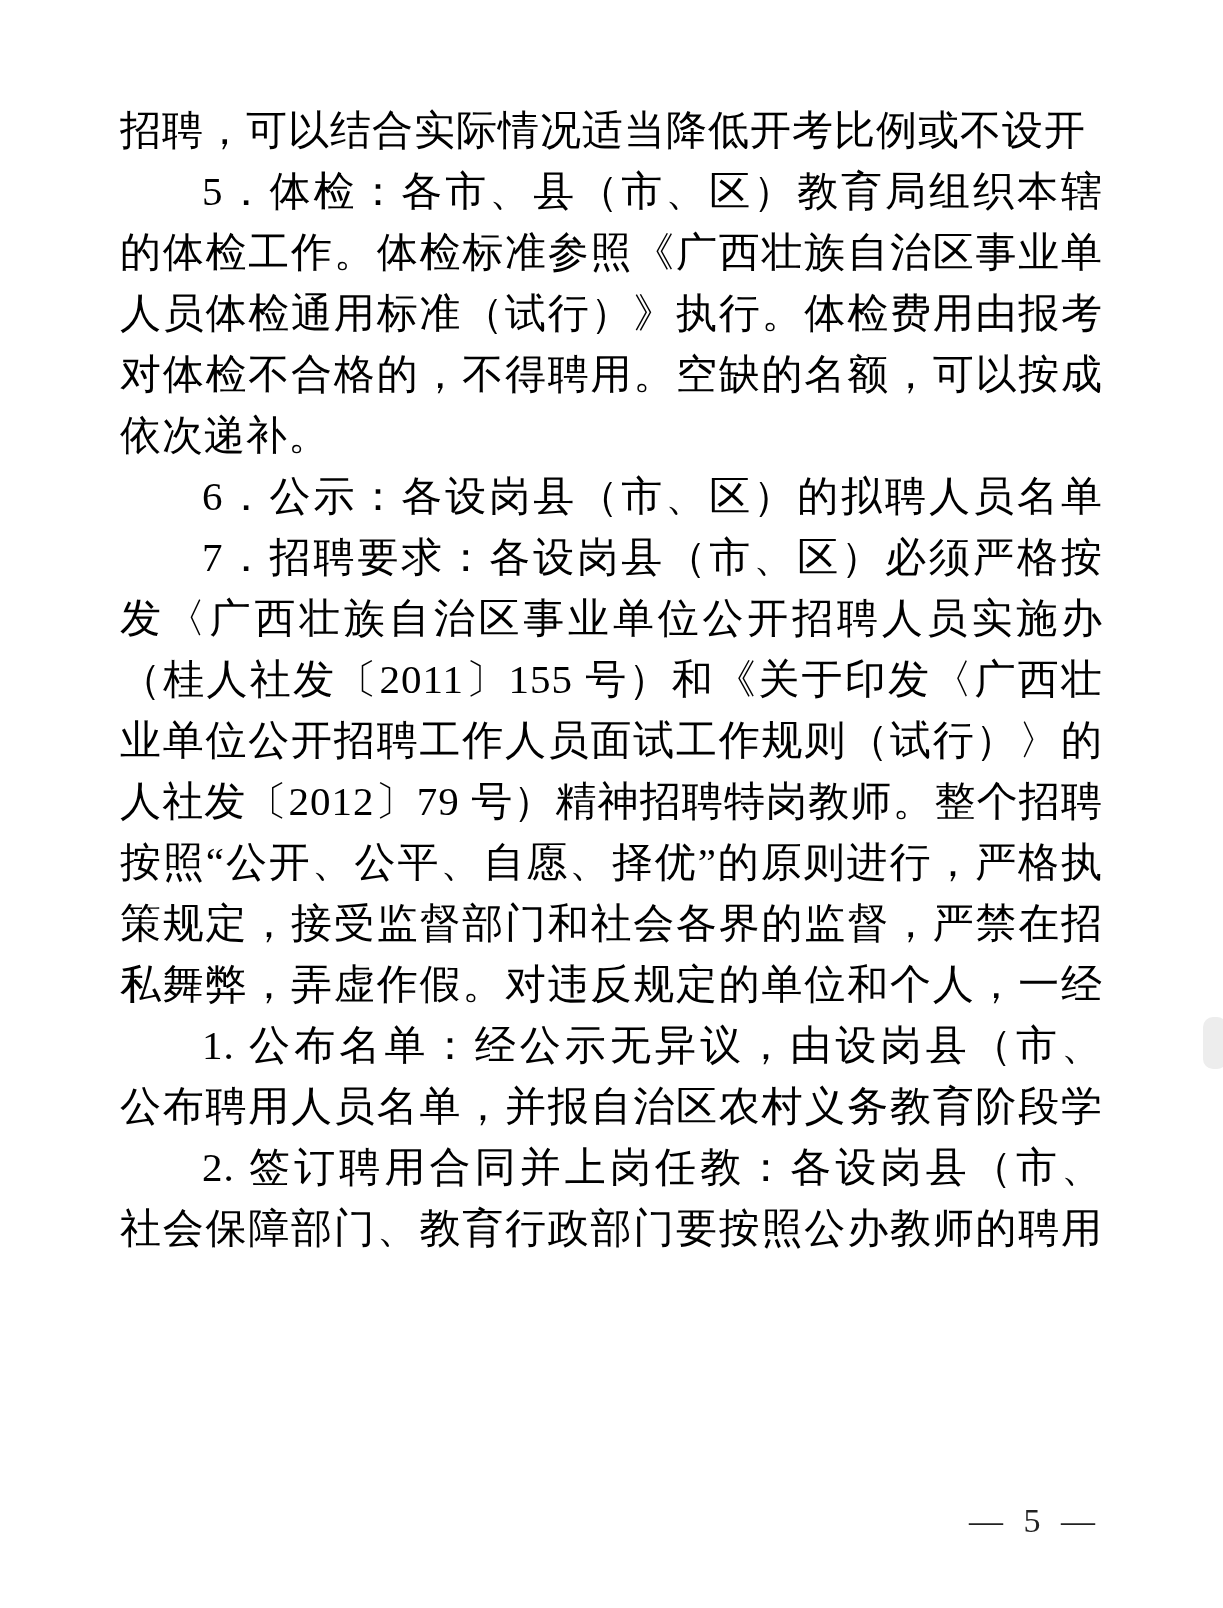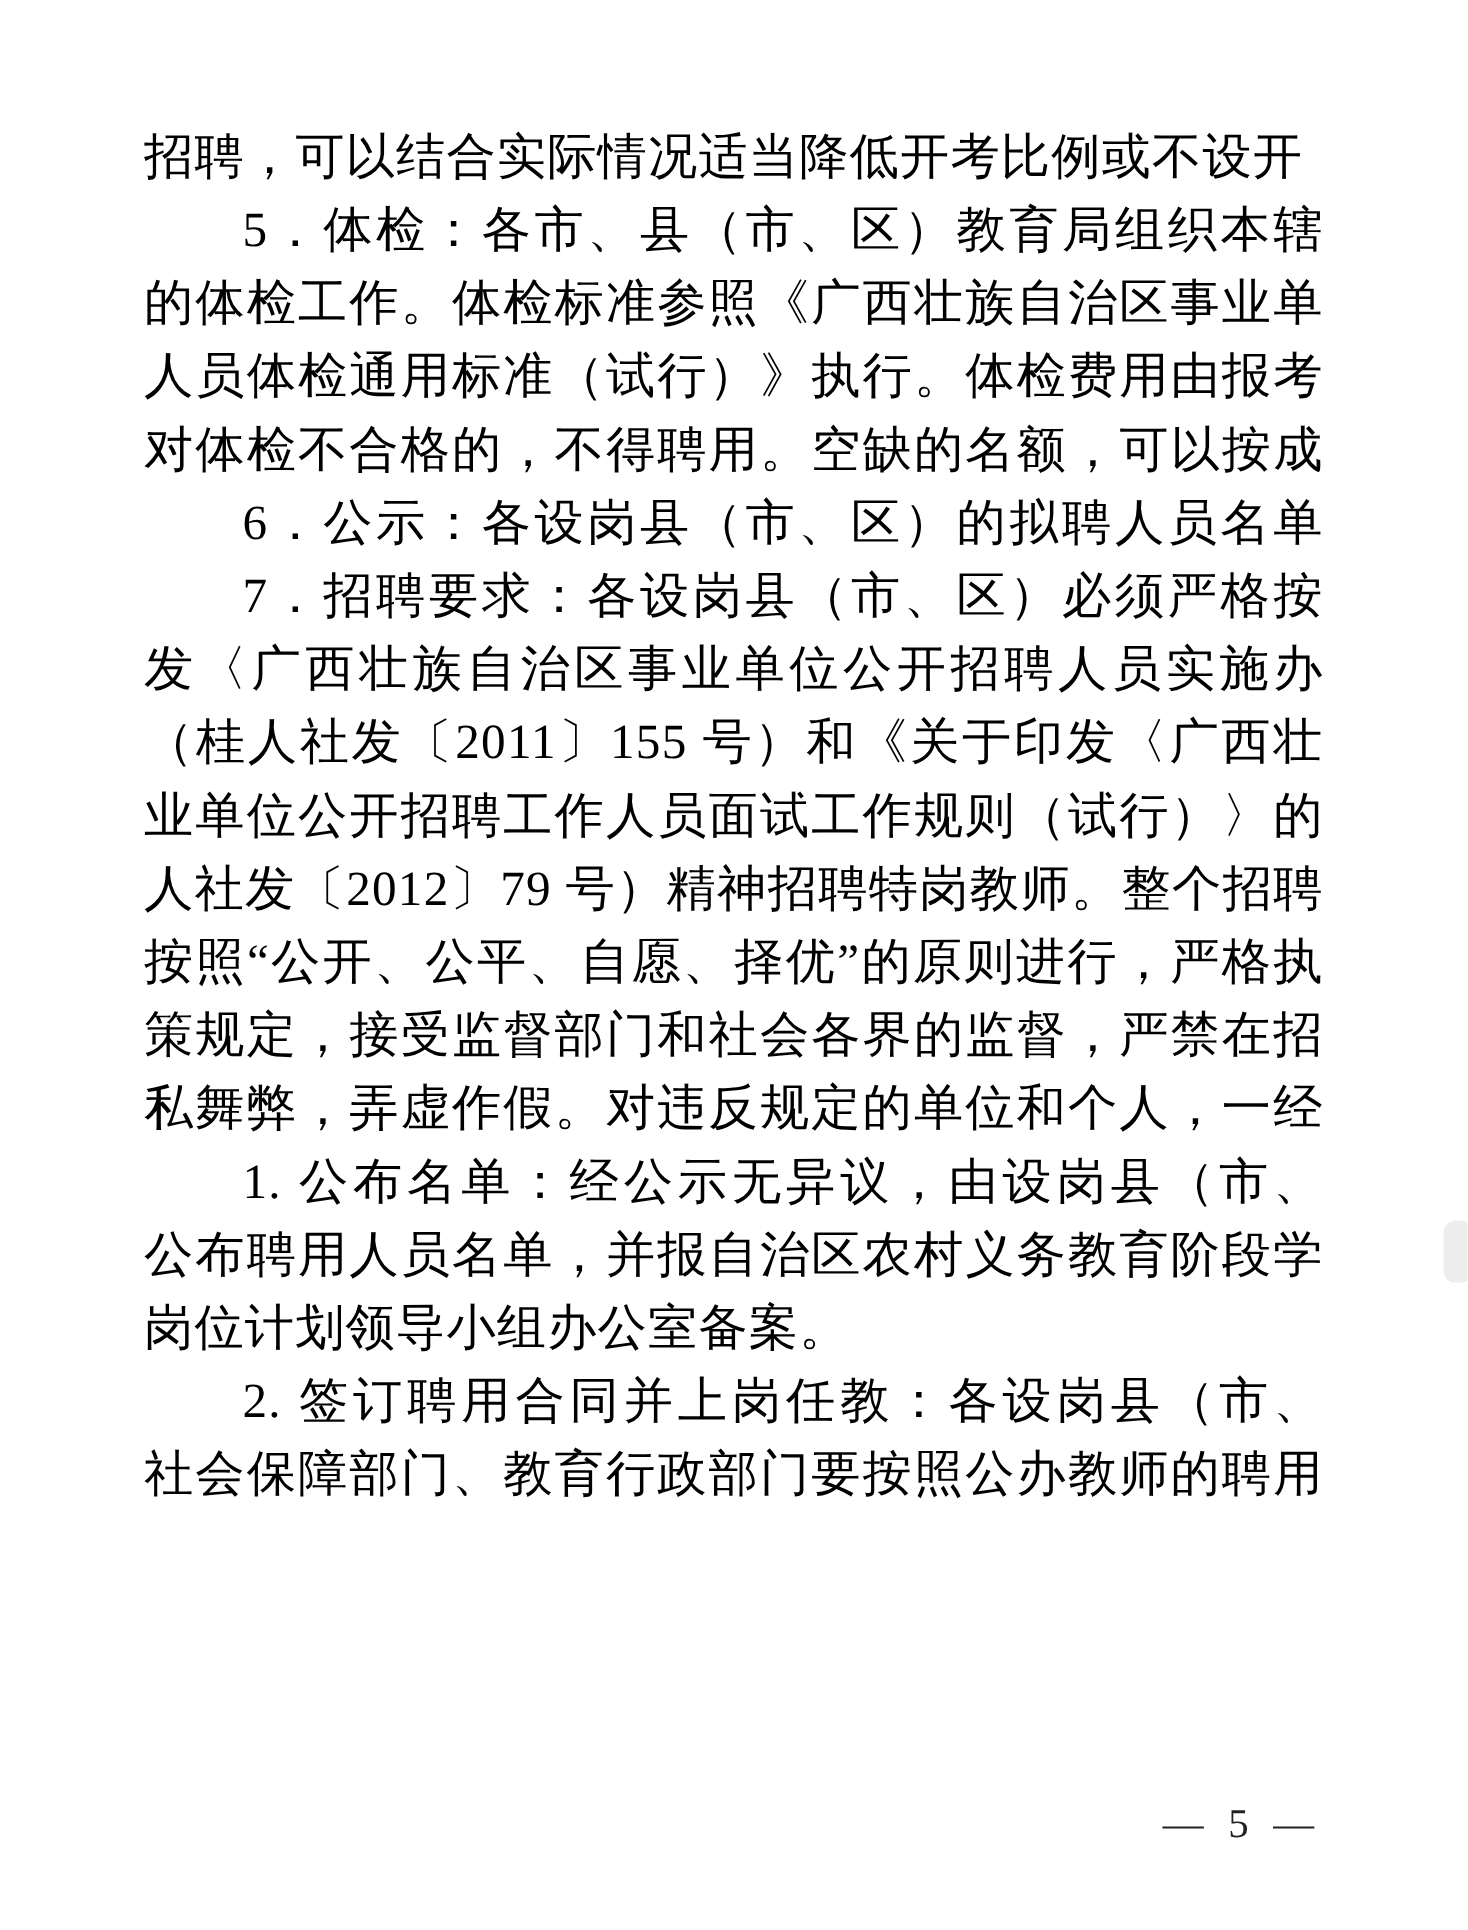--- a/index.html
+++ b/index.html
@@ -69,32 +69,32 @@
 <body>
 
 <div class="page">
 
   <div class="doc-body">
       <p class="line">招聘，可以结合实际情况适当降低开考比例或不设开考比例。</p>
       <p class="line indent fill">5．体检：各市、县（市、区）教育局组织本辖区拟聘人员</p>
       <p class="line fill">的体检工作。体检标准参照《广西壮族自治区事业单位公开招聘</p>
       <p class="line fill">人员体检通用标准（试行）》执行。体检费用由报考人员承担。</p>
       <p class="line fill">对体检不合格的，不得聘用。空缺的名额，可以按成绩排名顺序</p>
+      <p class="line">依次递补。</p>
       <p class="line indent fill">6．公示：各设岗县（市、区）的拟聘人员名单必须按程序</p>
       <p class="line indent fill">7．招聘要求：各设岗县（市、区）必须严格按照《关于印</p>
       <p class="line fill">发〈广西壮族自治区事业单位公开招聘人员实施办法〉的通知》</p>
       <p class="line fill">（桂人社发〔2011〕155 号）和《关于印发〈广西壮族自治区事</p>
       <p class="line fill">业单位公开招聘工作人员面试工作规则（试行）〉的通知》（桂</p>
       <p class="line fill">人社发〔2012〕79 号）精神招聘特岗教师。整个招聘工作必须</p>
       <p class="line fill">按照“公开、公平、自愿、择优”的原则进行，严格执行有关政</p>
       <p class="line fill">策规定，接受监督部门和社会各界的监督，严禁在招聘工作中徇</p>
       <p class="line fill">私舞弊，弄虚作假。对违反规定的单位和个人，一经查实，将按</p>
       <p class="line indent fill">1. 公布名单：经公示无异议，由设岗县（市、区）人民政府</p>
       <p class="line fill">公布聘用人员名单，并报自治区农村义务教育阶段学校教师特设</p>
-      <p class="line">岗位计划领导小组办公室备案。</p>
       <p class="line indent fill">2. 签订聘用合同并上岗任教：各设岗县（市、区）人力资源</p>
       <p class="line fill">社会保障部门、教育行政部门要按照公办教师的聘用办法，与聘</p>
     </div>
 
   <div class="footer">— 5 —</div>
 
   <div class="scrollbar-thumb"></div>
 
 </div>
 

